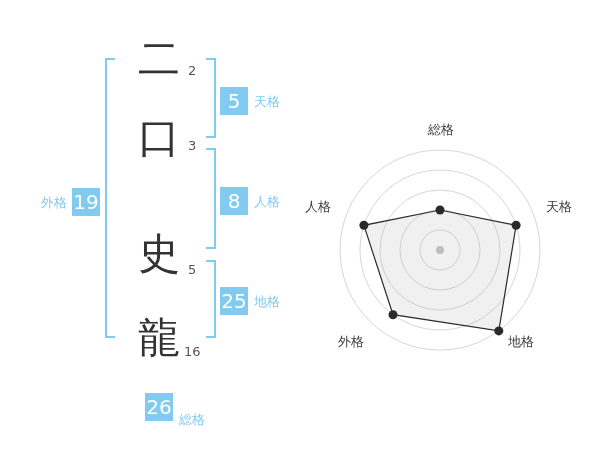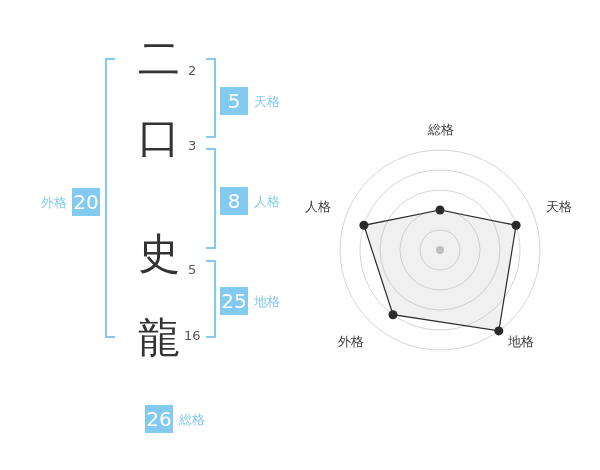--- a/index.html
+++ b/index.html
@@ -23,32 +23,32 @@
 <div class="stage">
 
   <div class="kanji" style="top:38px">二</div>
   <div class="kanji" style="top:117px">口</div>
   <div class="kanji" style="top:233px">史</div>
   <div class="kanji" style="top:317px">龍</div>
 
   <div class="strokes" style="left:188px;top:63px">2</div>
   <div class="strokes" style="left:188px;top:138px">3</div>
   <div class="strokes" style="left:188px;top:262px">5</div>
-  <div class="strokes" style="left:184px;top:328px">16</div>
+  <div class="strokes" style="left:184px;top:344px">16</div>
 
   <div class="bracket-l" style="left:105px;top:58px;height:280px"></div>
   <div class="bracket-r" style="left:206px;top:58px;height:80px"></div>
   <div class="bracket-r" style="left:206px;top:148px;height:101px"></div>
   <div class="bracket-r" style="left:206px;top:260px;height:78px"></div>
 
   <div class="vbox" style="left:220px;top:87px">5</div>
   <div class="vbox" style="left:220px;top:187px">8</div>
   <div class="vbox" style="left:220px;top:287px">25</div>
-  <div class="vbox" style="left:72px;top:188px">20</div>
-  <div class="vbox" style="left:145px;top:405px">26</div>
+  <div class="vbox" style="left:72px;top:188px">19</div>
+  <div class="vbox" style="left:145px;top:393px">26</div>
 
   <div class="klabel" style="left:254px;top:95px">天格</div>
   <div class="klabel" style="left:254px;top:195px">人格</div>
   <div class="klabel" style="left:254px;top:295px">地格</div>
   <div class="klabel" style="left:41px;top:196px">外格</div>
   <div class="klabel" style="left:179px;top:413px">総格</div>
 
   <svg id="radar" width="600" height="470" viewBox="0 0 600 470" style="position:absolute;left:0;top:0;">
       <circle cx="440" cy="250" r="20.0" fill="none" stroke="#d6d6d6" stroke-width="1"></circle>
       <circle cx="440" cy="250" r="40.0" fill="none" stroke="#d6d6d6" stroke-width="1"></circle>

